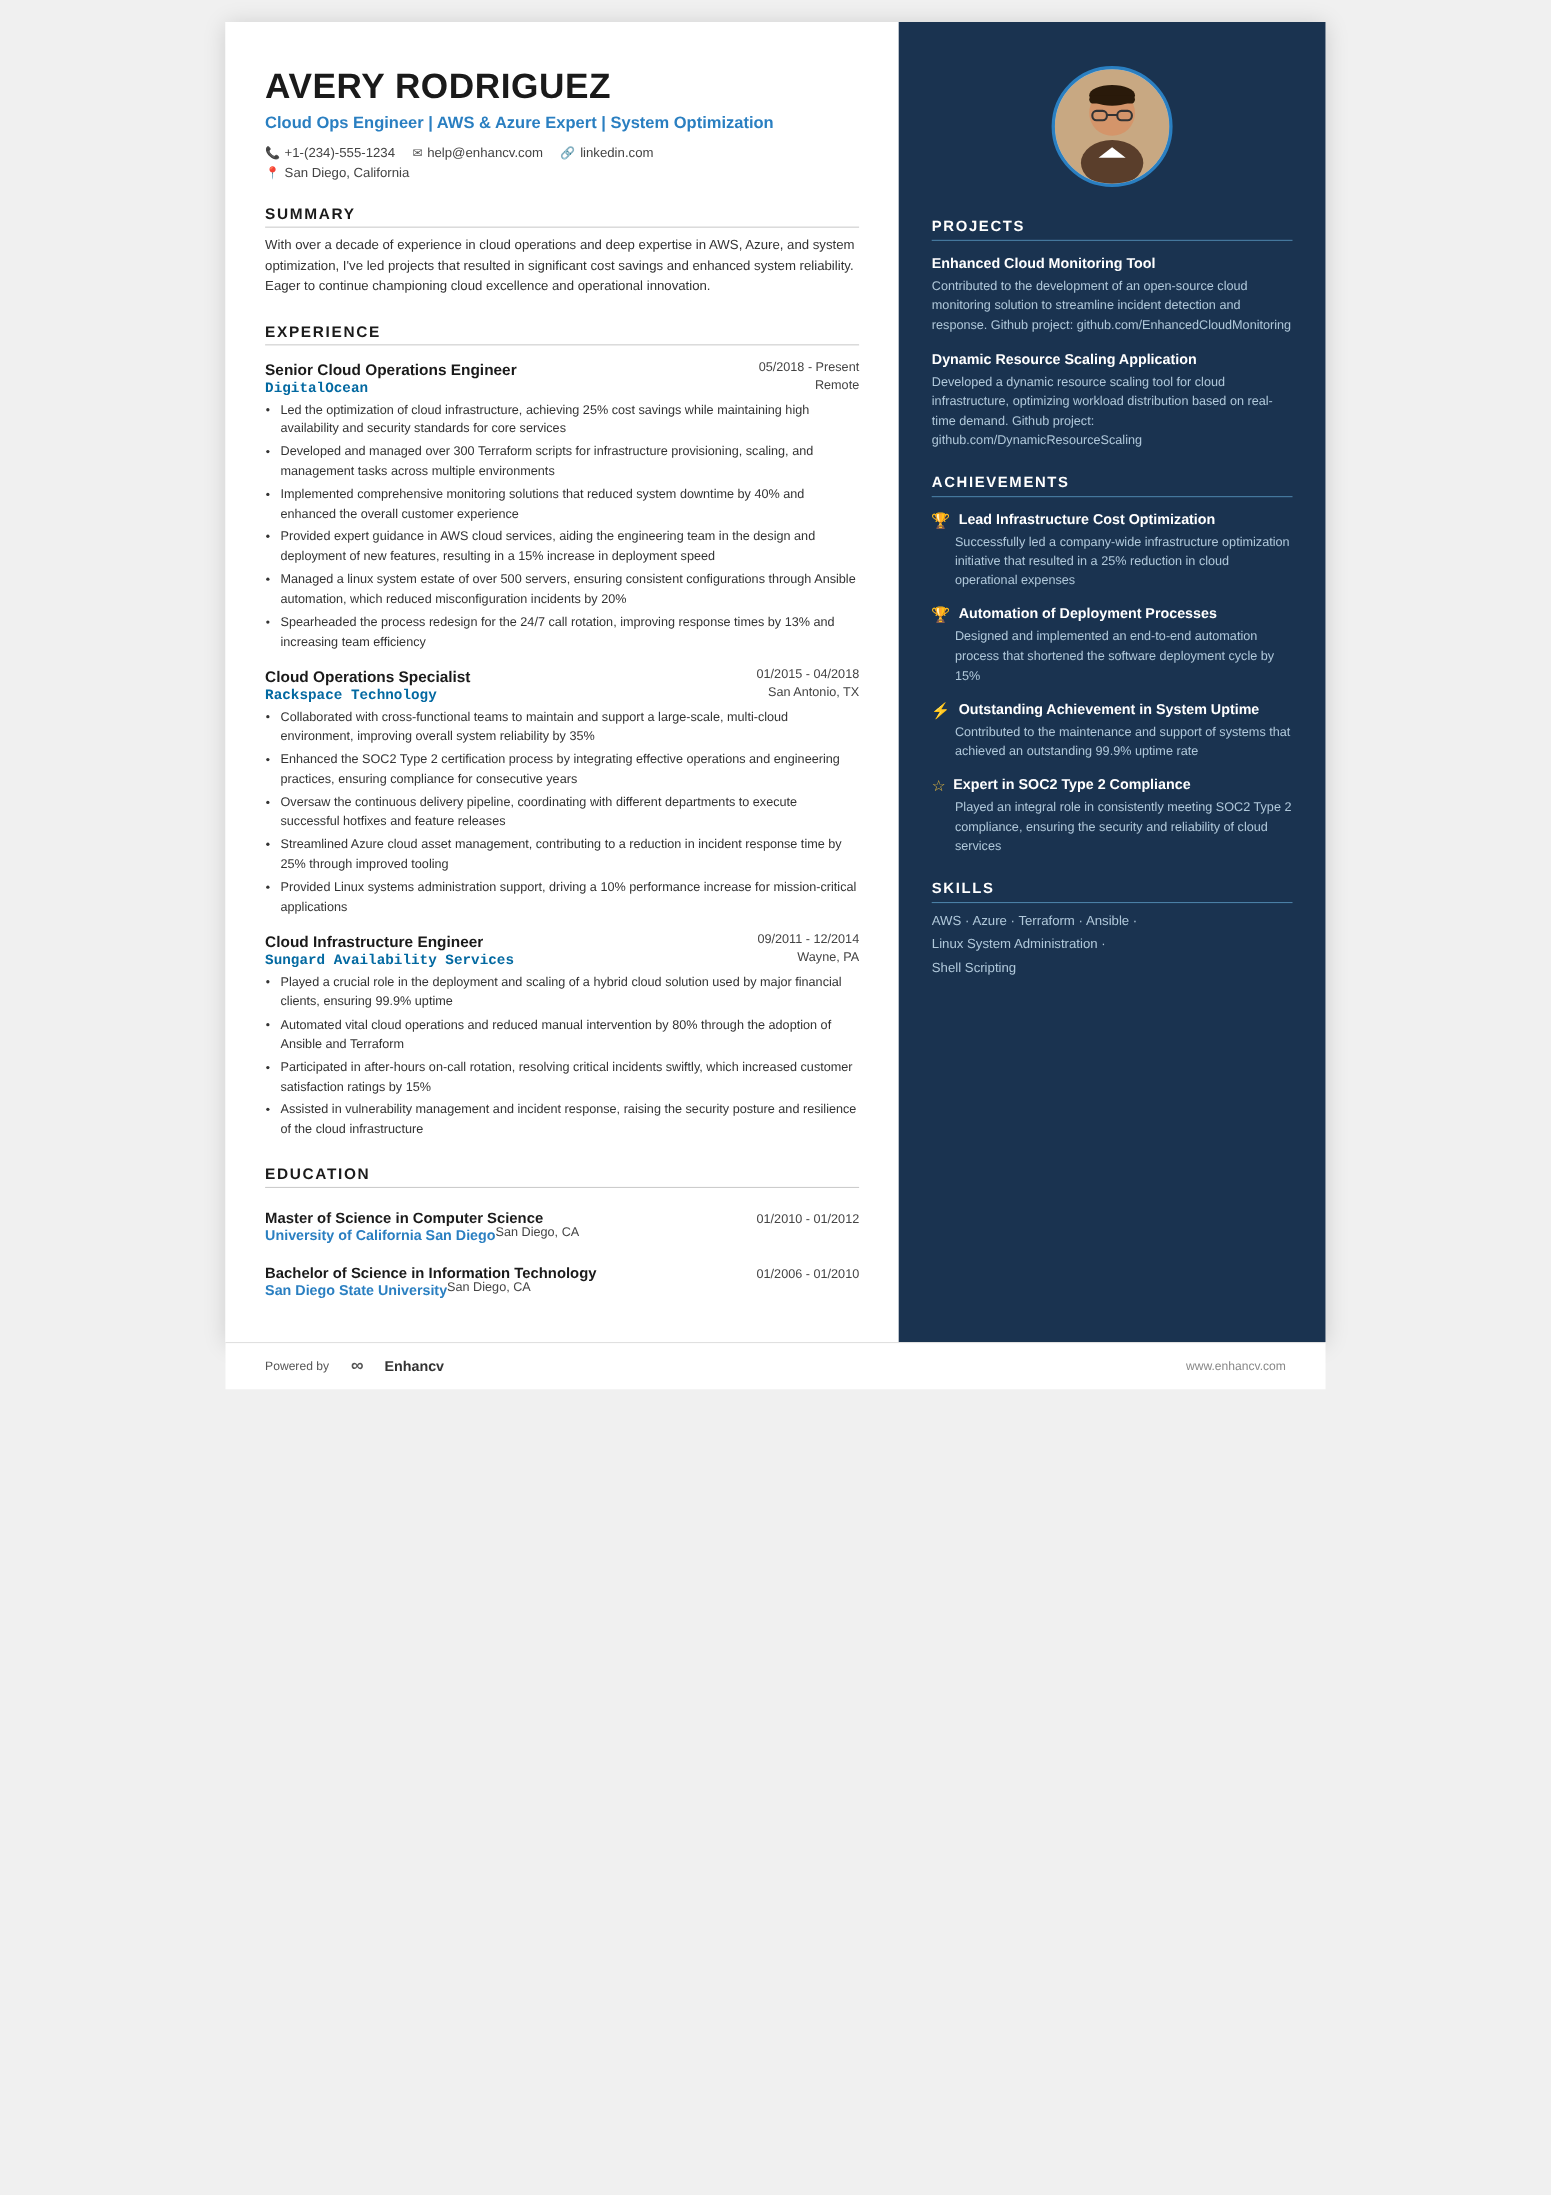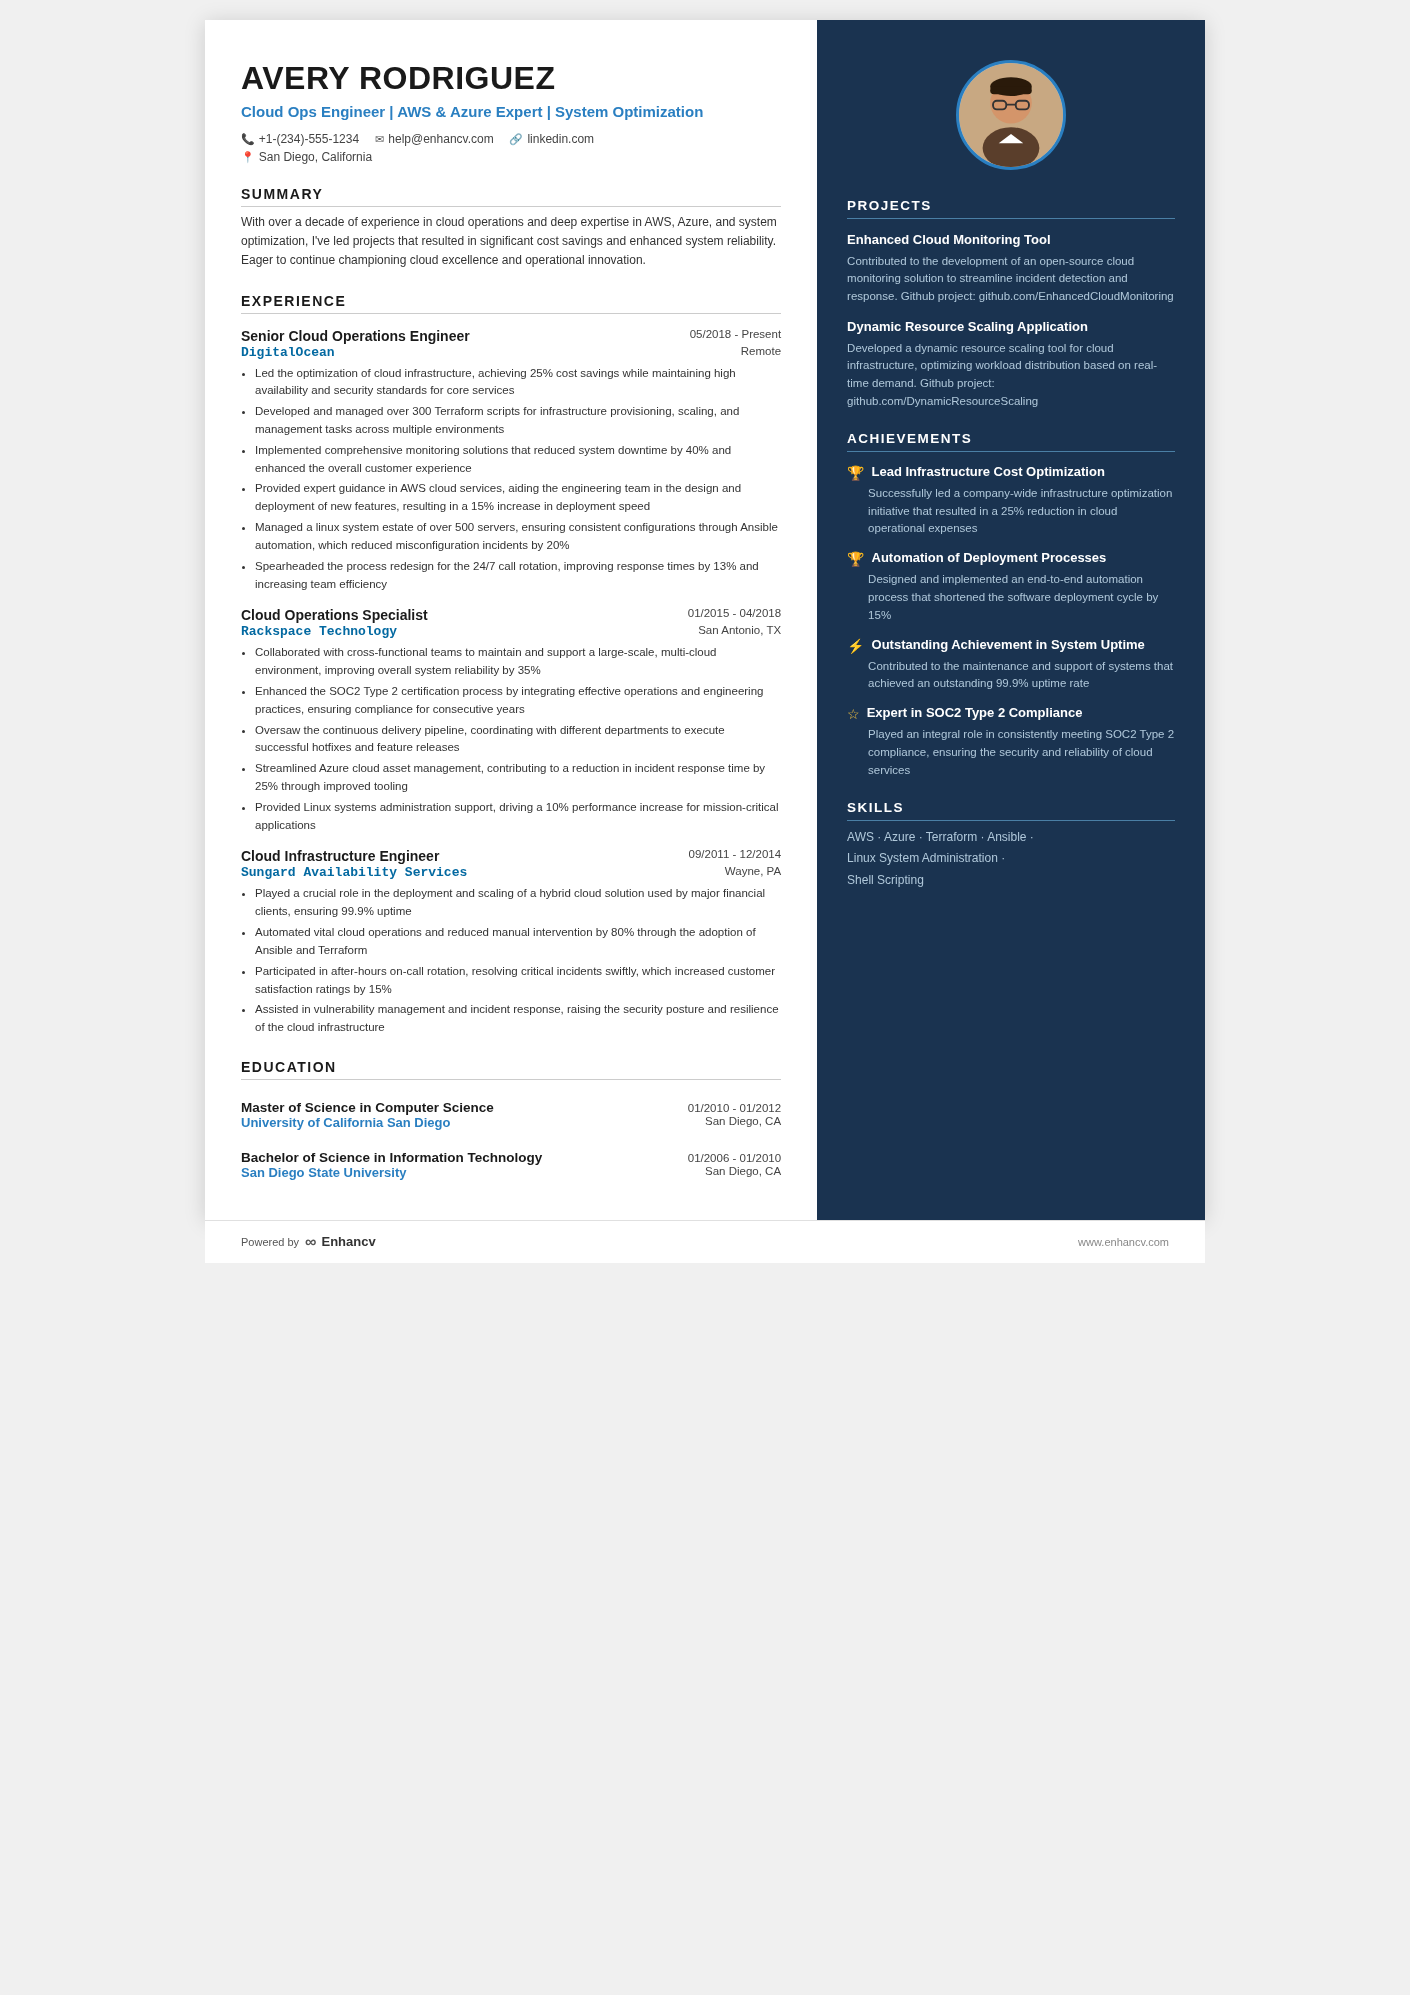--- a/index.html
+++ b/index.html
@@ -147,21 +147,21 @@
       font-size: 13.5px;
       font-weight: 600;
       color: #1a1a1a;
     }
     .edu-dates {
       font-size: 11.5px;
       color: #444;
     }
     .edu-school-row {
       display: flex;
-      justify-content: space-between;
+      justify-content: flex-start;
     }
     .edu-school {
       font-size: 13px;
       font-weight: 600;
       color: #2a7fc1;
     }
     .edu-location {
       font-size: 11.5px;
       color: #444;
     }
@@ -250,21 +250,21 @@
       display: flex;
       justify-content: space-between;
       align-items: center;
       padding: 12px 36px;
       font-size: 11px;
       color: #888;
     }
     .footer-brand {
       display: flex;
       align-items: center;
-      gap: 6px;
+      gap: 20px;
       color: #555;
       font-size: 11px;
     }
     .footer-logo {
       font-weight: 700;
       font-size: 13px;
       color: #333;
     }
     .outer-wrapper {
       display: flex;

